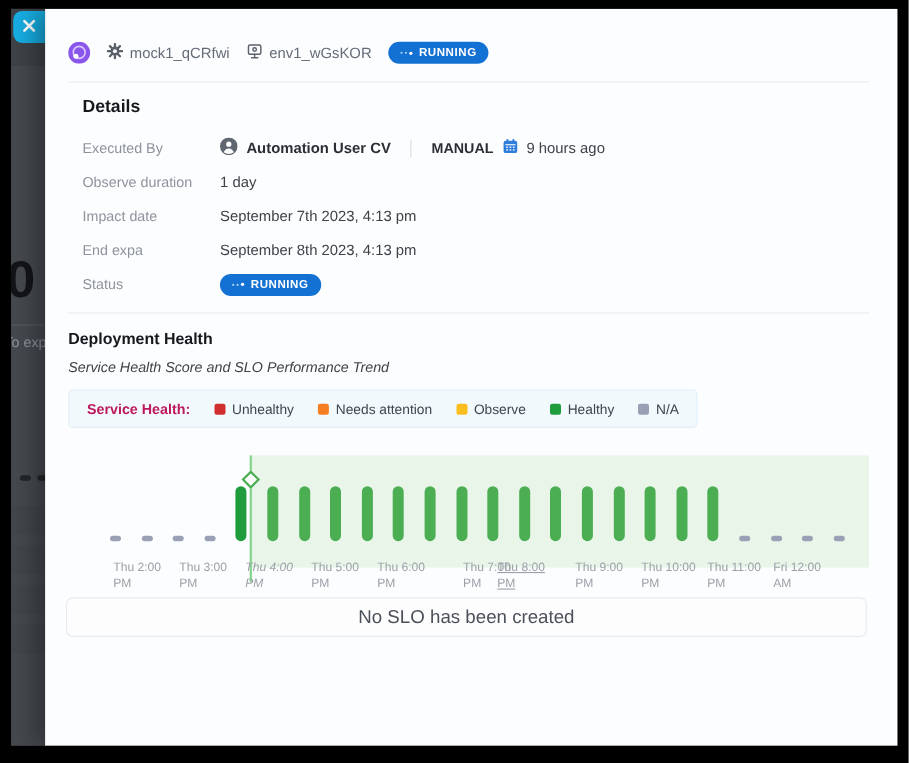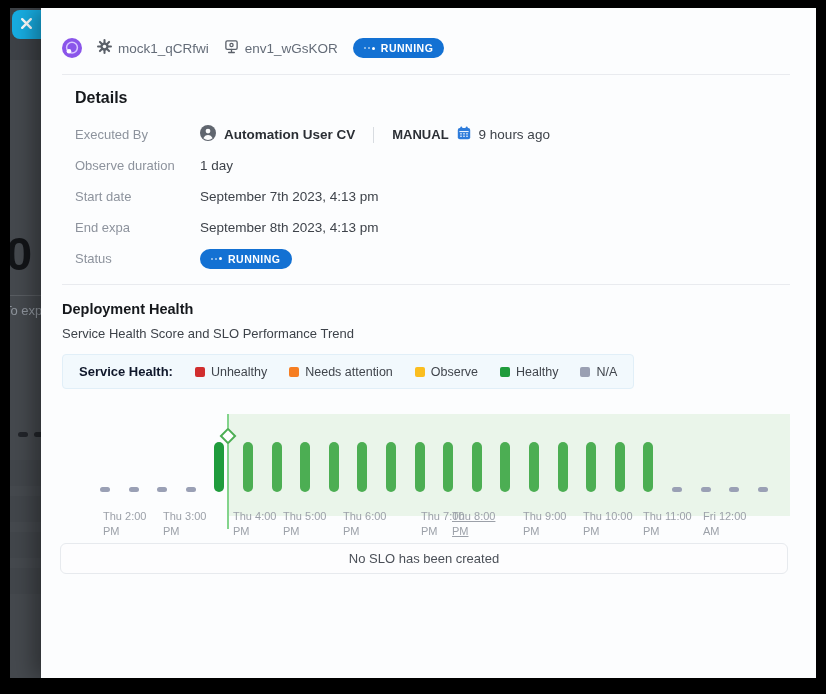--- a/index.html
+++ b/index.html
@@ -35,35 +35,35 @@
   .details{padding:14px 26px 10px 34px;}
   .details h2{margin:0 0 12px;font-size:16px;font-weight:700;color:#15181c;}
   .drow{display:flex;align-items:center;min-height:31px;}
   .dlabel{width:125px;flex:0 0 auto;font-size:13px;color:#8d939d;}
   .dvalue{display:flex;align-items:center;gap:8px;font-size:13.5px;color:#3e434a;}
   .strong{font-weight:600;color:#2b2f35;}
   .vsep{width:1px;height:16px;background:#d8dce1;margin:0 10px;}
 
   .health{padding:16px 26px 0 21px;}
   .health h3{margin:0 0 9px;font-size:14.5px;font-weight:700;color:#15181c;}
-  .subtitle{margin:0 0 13px;font-size:13px;color:#3e434a;}
+  .subtitle{margin:0 0 13px;font-size:13px;color:#3e434a;font-style:italic;}
   .legend{display:inline-flex;align-items:center;gap:22px;background:#f2f9fd;border:1px solid #e1eff8;border-radius:4px;padding:9px 16px;}
-  .legend-title{font-size:13px;font-weight:700;color:#0f172a;}
+  .legend-title{font-size:13px;font-weight:700;color:#be185d;}
   .litem{display:flex;align-items:center;gap:6px;font-size:12.5px;color:#40454c;}
   .lswatch{width:10px;height:10px;border-radius:2px;flex:0 0 auto;}
 
   .chart{position:relative;height:132px;margin:14px 0 0 -2px;width:730px;}
   .shade{position:absolute;left:168px;top:11px;width:562px;height:102px;}
   .mline{position:absolute;left:167px;top:11px;width:2px;height:115px;}
   .diamond{position:absolute;left:162px;top:27px;width:8px;height:8px;background:#fff;border:2px solid #4cae53;transform:rotate(45deg);}
   .bar{position:absolute;width:10px;border-radius:6px;}
   .tick{position:absolute;top:106px;font-size:11px;color:#9ca1a9;line-height:1.35;white-space:nowrap;}
 
   .noslo{margin:8px 12px 0 -2px;width:728px;border:1px solid #e7eaee;border-radius:6px;background:#fdfdfe;
-    text-align:center;padding:7px 0;font-size:13px;color:#4b5058;box-sizing:border-box;}
+    text-align:center;padding:7px 0;font-size:17px;color:#4b5058;box-sizing:border-box;}
 </style>
 </head>
 <body>
 
 <div class="screen">
   <div class="bg-topband"></div>
   <div class="bg-zero">0</div>
   <div class="bg-line"></div>
   <div class="bg-text">To expa</div>
   <div class="bg-dash" style="left:8px;width:10px;"></div>
@@ -165,21 +165,21 @@
           <span>9 hours ago</span>
         </div>
       </div>
 
       <div class="drow">
         <div class="dlabel">Observe duration</div>
         <div class="dvalue">1 day</div>
       </div>
 
       <div class="drow">
-        <div class="dlabel">Start date</div>
+        <div class="dlabel">Impact date</div>
         <div class="dvalue">September 7th 2023, 4:13 pm</div>
       </div>
 
       <div class="drow">
         <div class="dlabel">End expa</div>
         <div class="dvalue">September 8th 2023, 4:13 pm</div>
       </div>
 
       <div class="drow">
         <div class="dlabel">Status</div>
@@ -255,21 +255,21 @@
           <div class="bar" style="left: 669.2px; background: rgb(154, 160, 181); top: 84px; height: 5px; border-radius: 3px;"></div>
           <div class="bar" style="left: 697.8px; background: rgb(154, 160, 181); top: 84px; height: 5px; border-radius: 3px;"></div>
           <div class="tick" style="left: 43px;">
             <div>Thu 2:00</div>
             <div>PM</div>
           </div>
           <div class="tick" style="left: 103px;">
             <div>Thu 3:00</div>
             <div>PM</div>
           </div>
-          <div class="tick" style="left: 173px;">
+          <div class="tick" style="left: 163px; font-style: italic;">
             <div>Thu 4:00</div>
             <div>PM</div>
           </div>
           <div class="tick" style="left: 223px;">
             <div>Thu 5:00</div>
             <div>PM</div>
           </div>
           <div class="tick" style="left: 283px;">
             <div>Thu 6:00</div>
             <div>PM</div>

